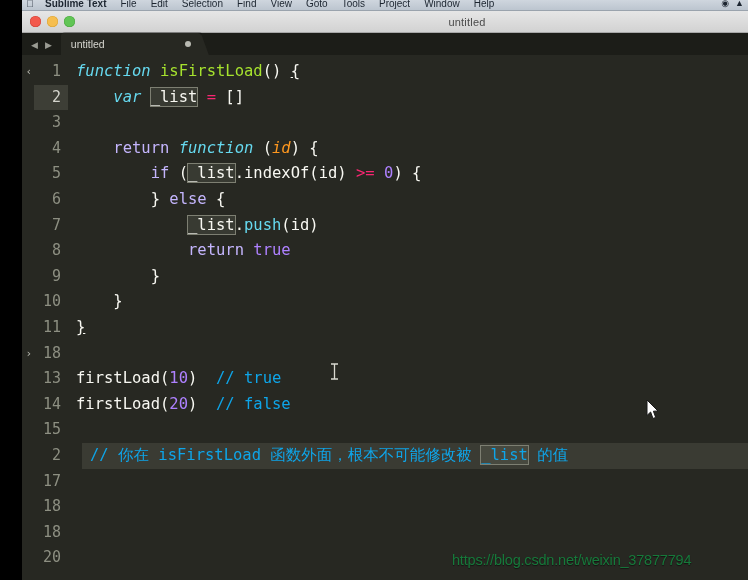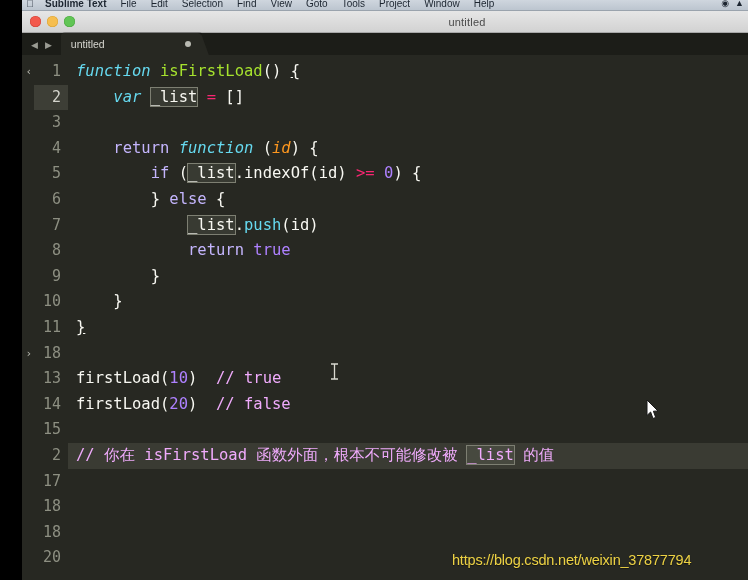--- a/index.html
+++ b/index.html
@@ -94,33 +94,33 @@
   .gutter{
     width:34px; flex:0 0 34px; padding-top:4px; text-align:right;
   }
   .lines{ flex:1 1 auto; padding-top:4px; position:relative; }
 
   .row{ height:25.6px; line-height:25.6px; font-size:15.5px; white-space:pre; }
   .fold{ color:#bcbdb4; font-size:11px; text-align:right; padding-right:2px; }
   .ln{ color:#8d8f82; font-size:15px; padding-right:7px; }
   .ln.cur{ color:#d4d4cc; }
   .gutter .row.hl{ background:#3d3e36; }
-  .lines .row.hl{ background:#3a3b33; }
+  .lines .row.hl{ background:#3a3b33;margin-left:14px; }
 
   .code{ color:#f8f8f2; padding-left:8px; }
 
   
   .kw   { color:#66d9ef; font-style:italic; }   
   .fn   { color:#a6e22e; }                      
   .ret  { color:#c4b5fd; }                      
   .op   { color:#f92672; }
   .lit  { color:#ae81ff; }                      
   .param{ color:#fd971f; font-style:italic; }   
   .meth { color:#66d9ef; }                      
-  .cmt  { color:#f0abfc; }
+  .cmt  { color:#0ea5e9; }
   .pl   { color:#f8f8f2; }
   .match{ text-decoration:underline; }
 
   .occ{
     background:rgba(120,122,110,.22);
     box-shadow:0 0 0 1px #7d7f72;
   }
 
   
   .ibeam{
@@ -128,21 +128,21 @@
     width:9px; height:17px; pointer-events:none;
   }
   .ibeam svg{ display:block; }
   .mouse{
     position:absolute; left:578px; top:344px; pointer-events:none;
   }
 
   
   .watermark{
     position:absolute; left:452px; top:552px;
-    font-size:14.5px; color:#fde047; opacity:.92;
+    font-size:14.5px; color:#15803d; opacity:.92;
     font-family:"Liberation Sans", sans-serif;
     text-shadow:0 1px 1px rgba(0,0,0,.6);
     white-space:nowrap; letter-spacing:-.2px;
   }
 </style>
 </head>
 <body>
 
 <div id="root">
 

